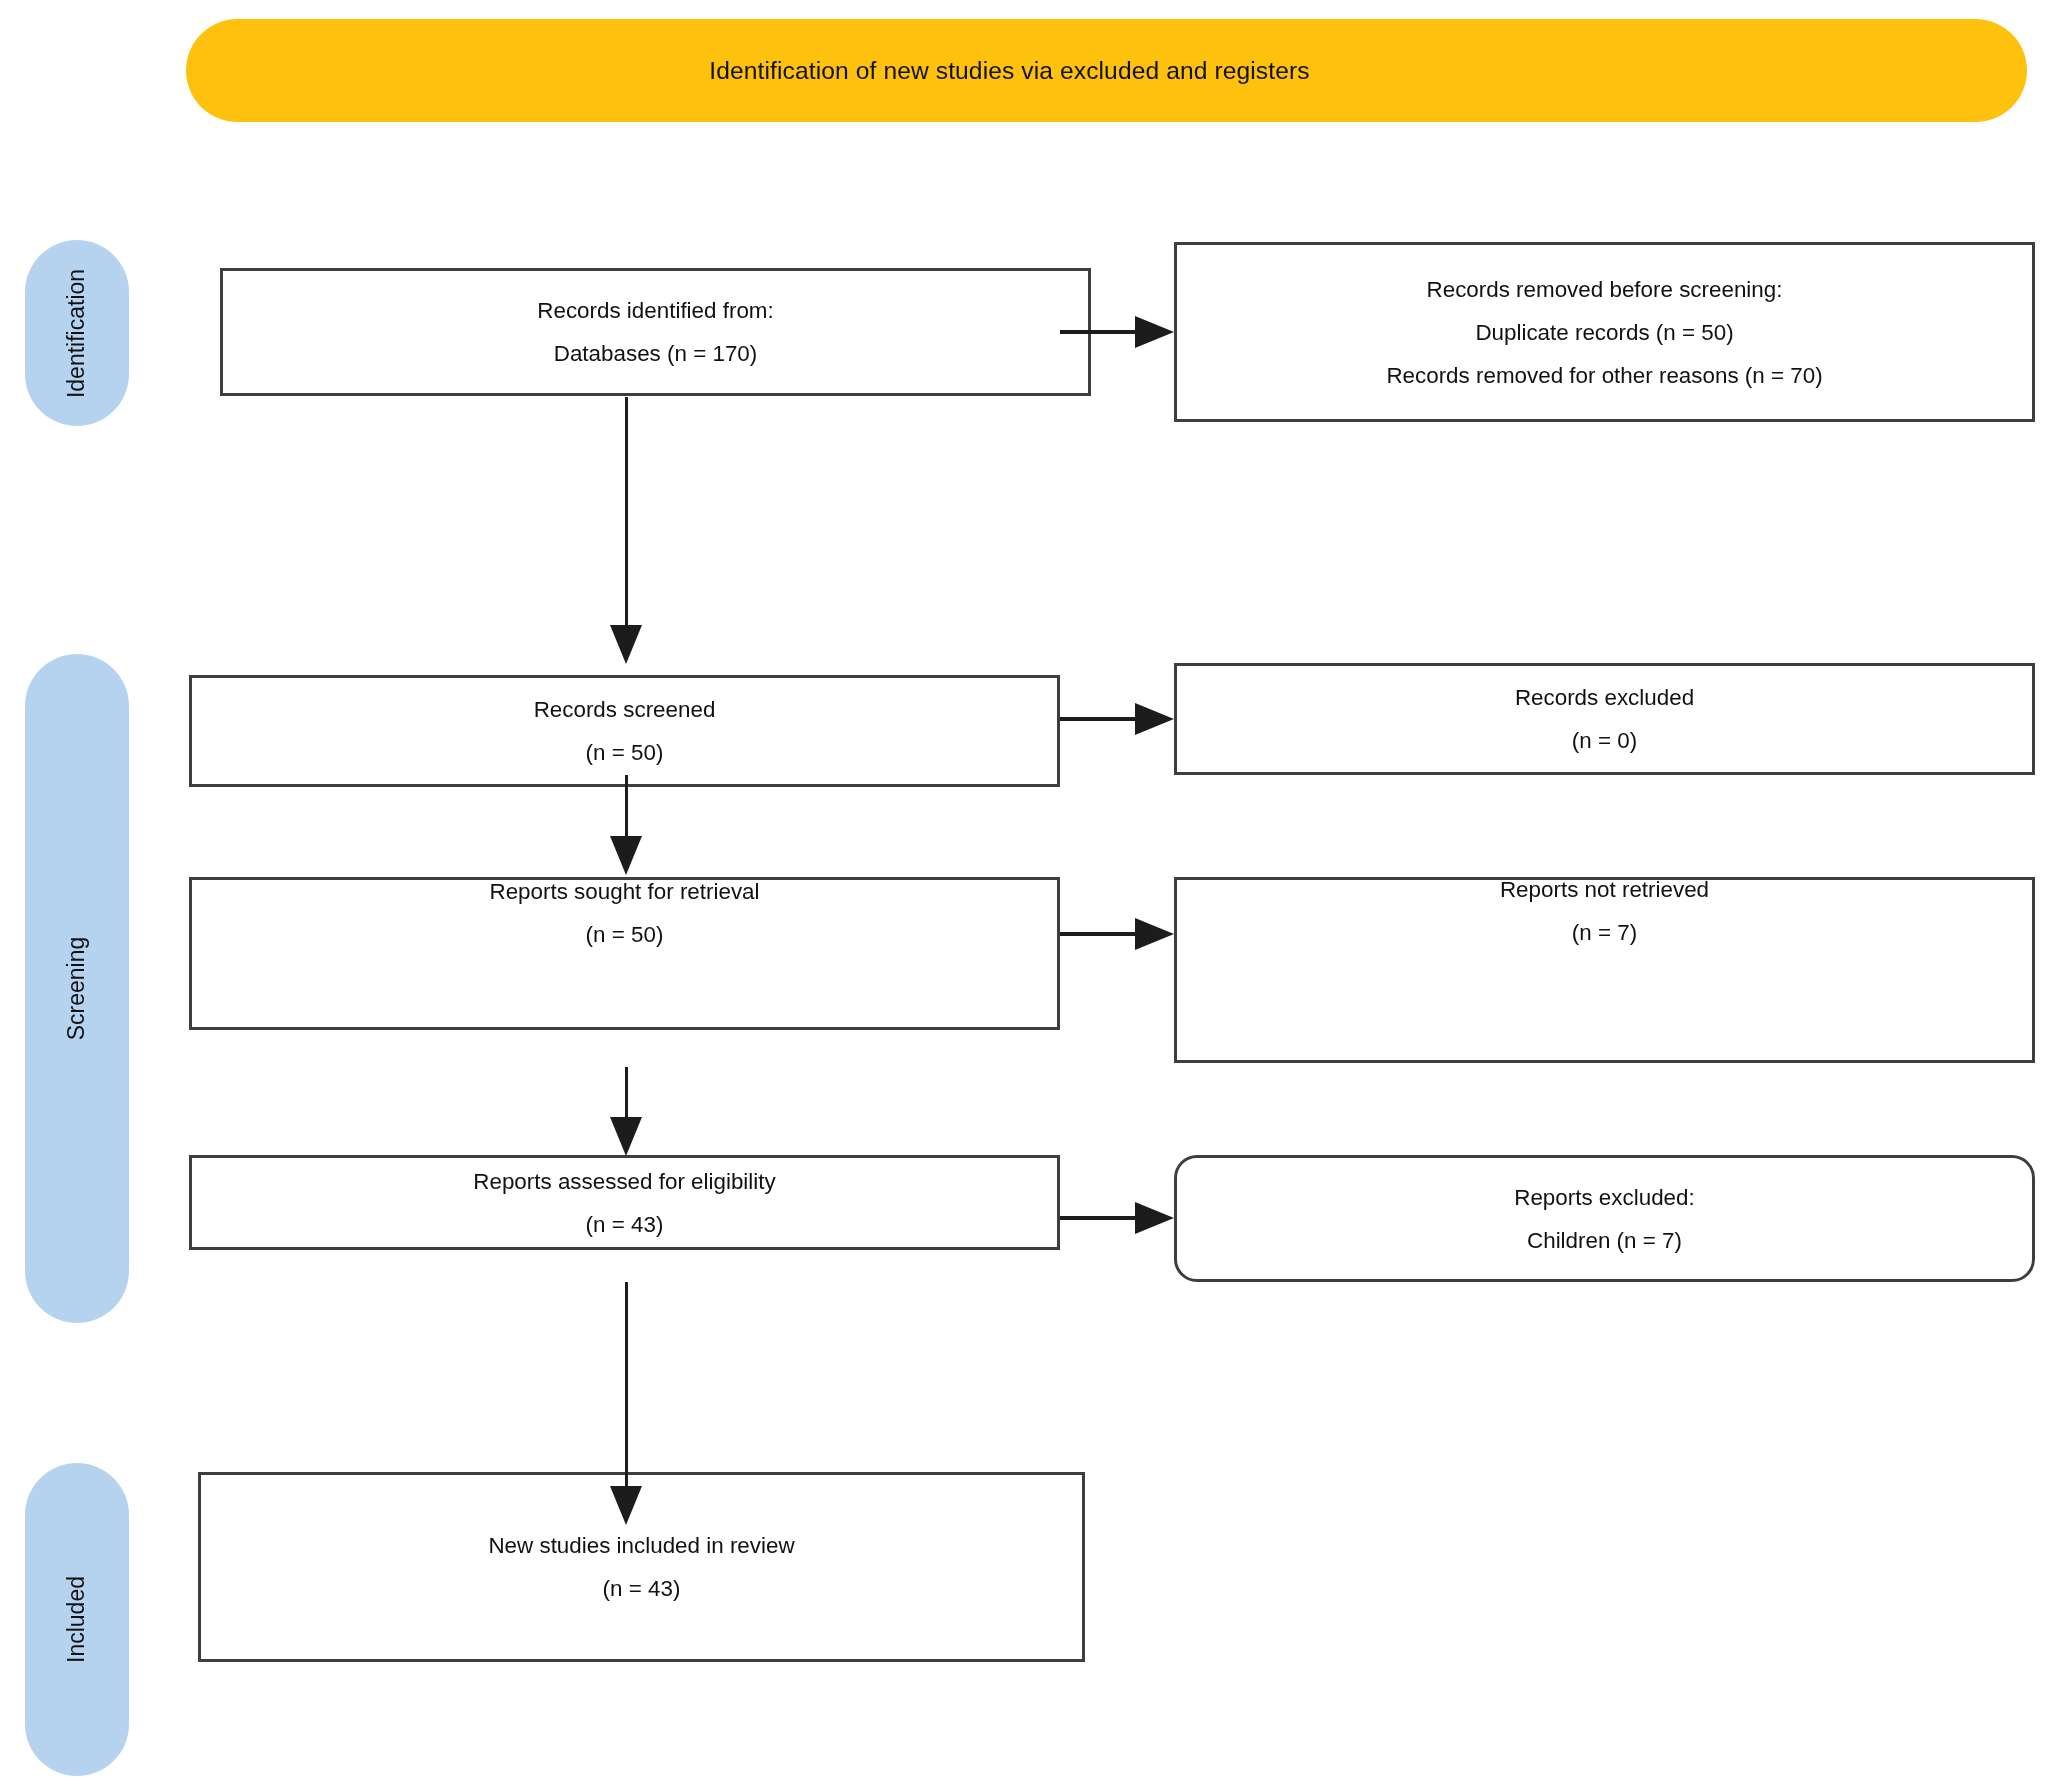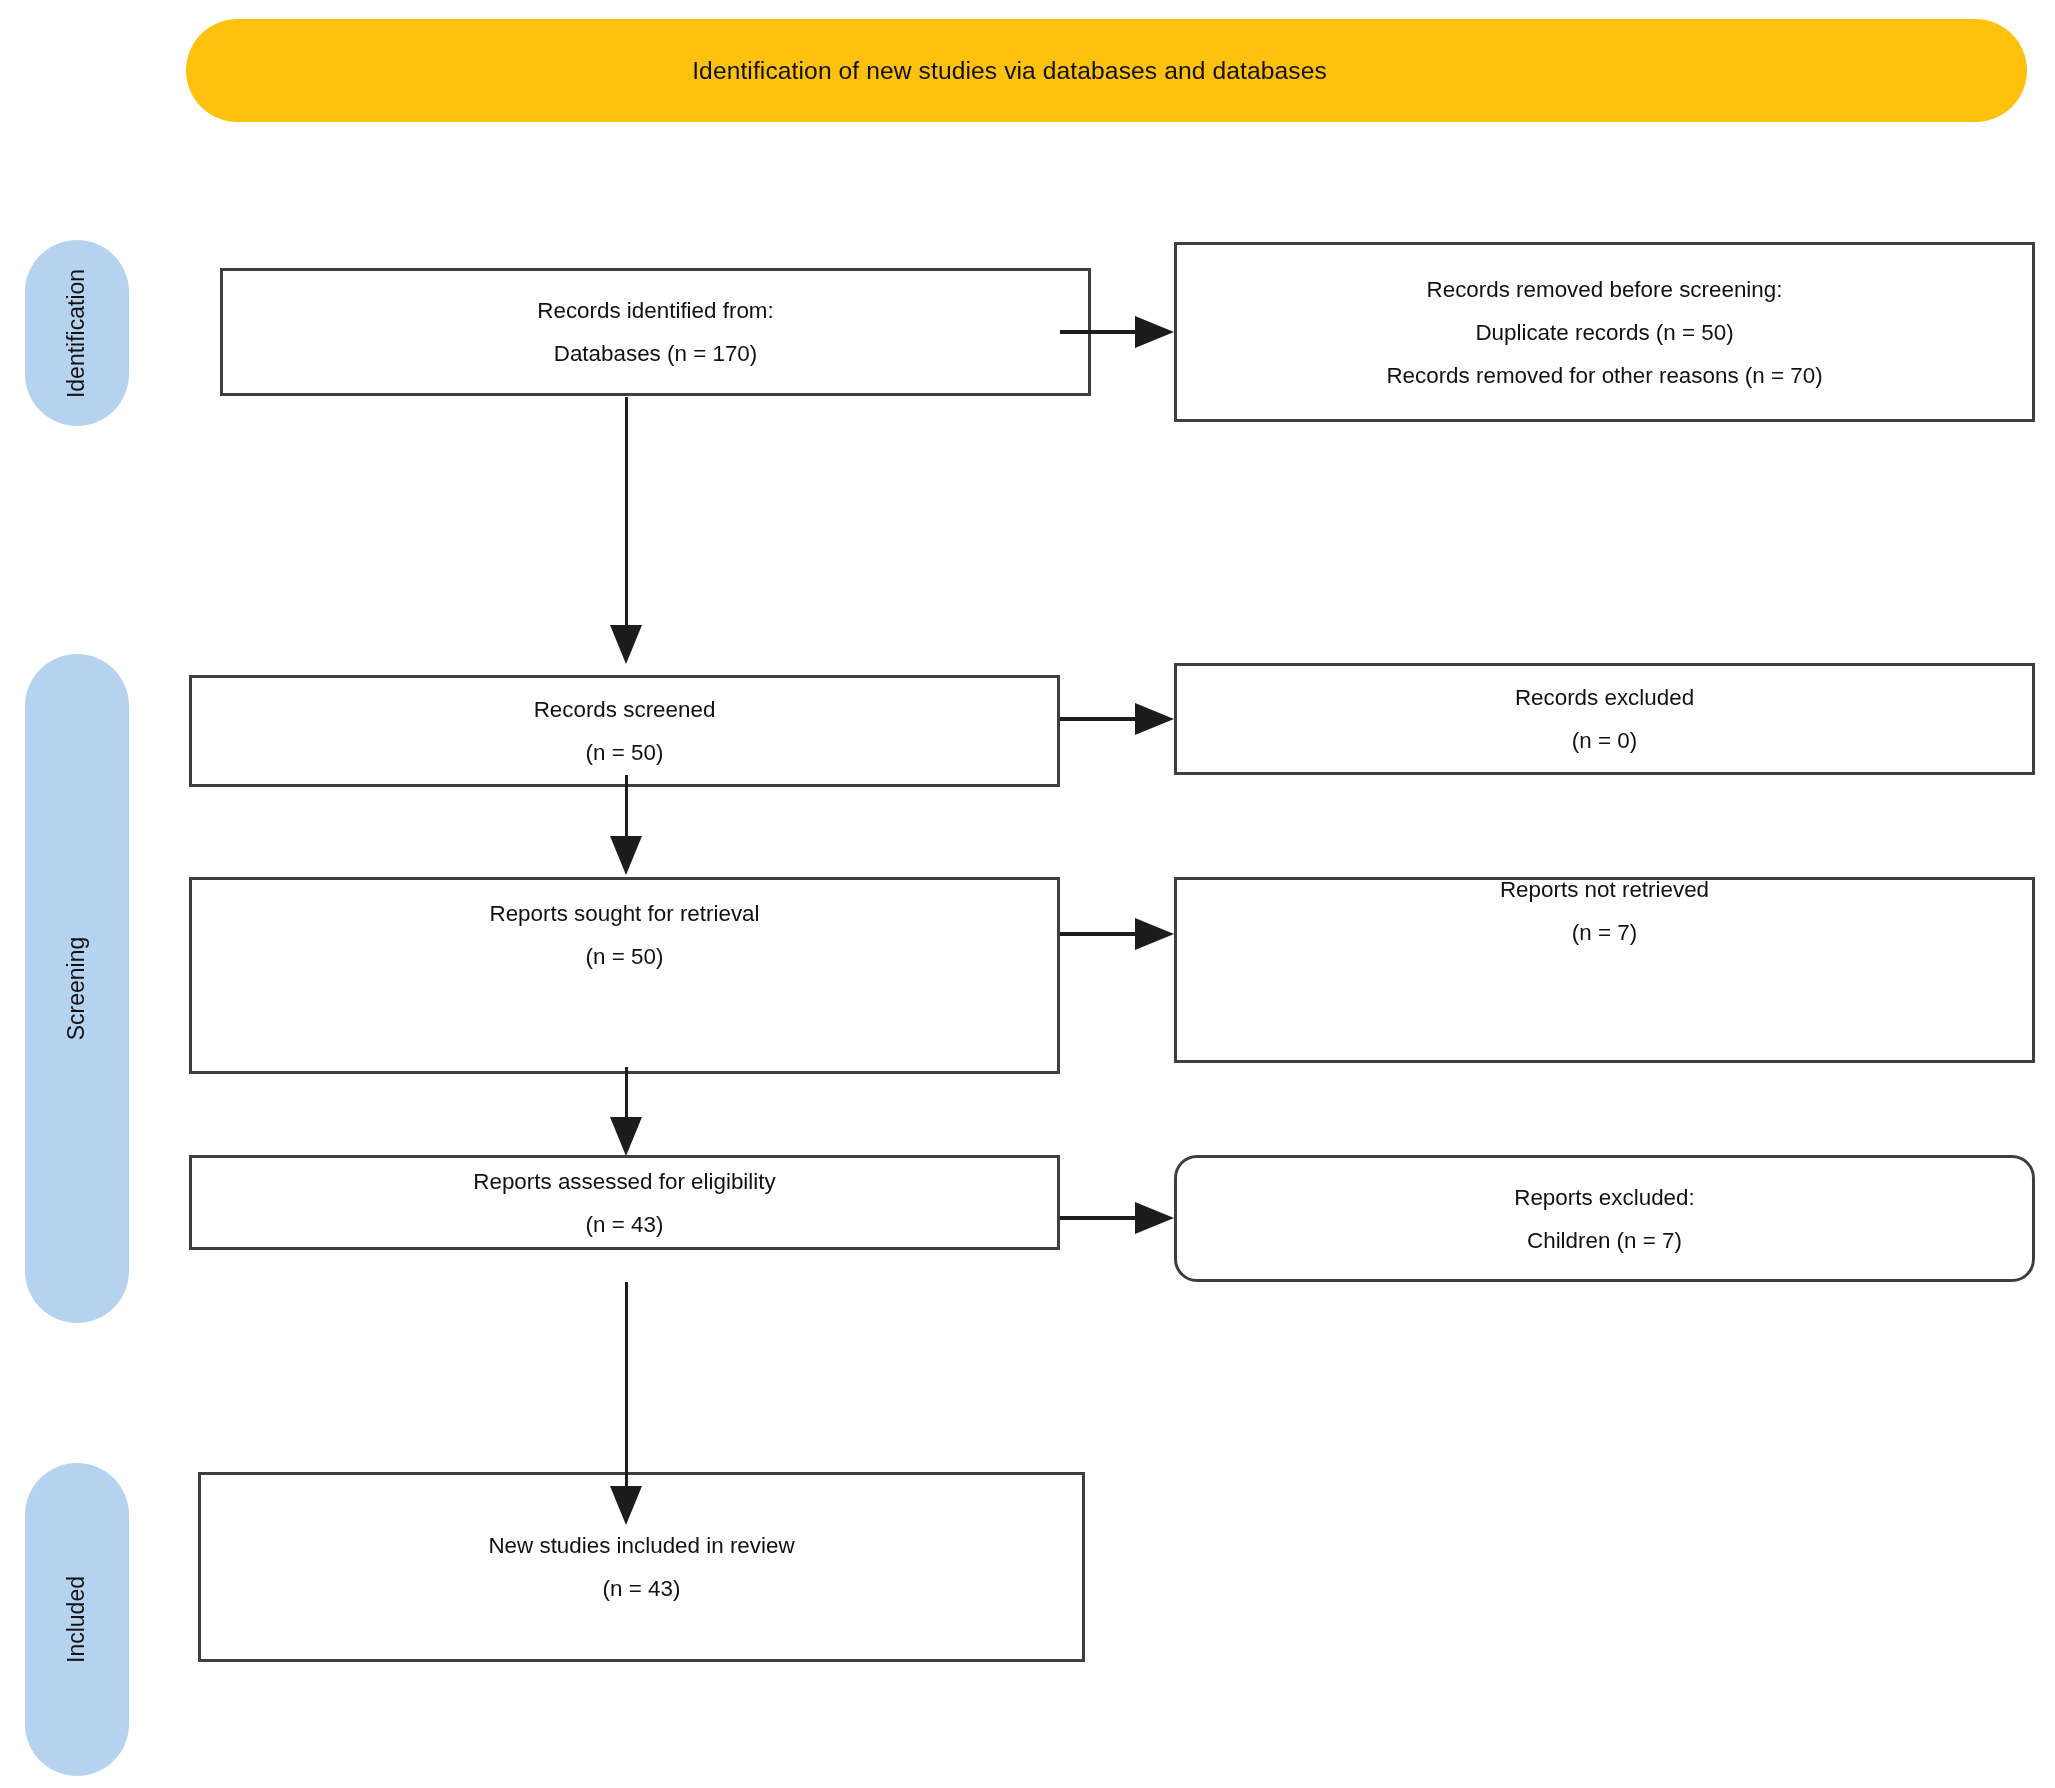--- a/index.html
+++ b/index.html
@@ -62,21 +62,21 @@
     text-align:center;
     font-size:22.4px;
     line-height:43px;
   }
   .col-left{left:189px; width:871px;}
   .col-right{left:1174px; width:861px;}
   #box-identified{top:268px; height:128px;margin-left:31px;}
   #box-removed{top:242px; height:180px;}
   #box-screened{top:675px; height:112px;align-items:center;}
   #box-excluded{top:663px; height:112px;}
-  #box-sought{top:877px; height:197px; padding-bottom:81px;}
+  #box-sought{top:877px; height:153px; padding-bottom:81px;}
   #box-notretrieved{top:877px; height:186px; padding-bottom:119px;}
   #box-assessed{top:1155px; height:95px;}
   #box-reportsexcluded{top:1155px; height:127px;border-radius:23px;}
   #box-included{top:1472px; left:198px; width:887px; height:190px;}
 
   
   .vline{
     position:absolute;
     left:625px; width:3px;
     background:var(--line);
@@ -102,21 +102,21 @@
     border-bottom:16.4px solid transparent;
     border-left:39px solid var(--line);
   }
 </style>
 </head>
 <body>
 
 <div id="canvas">
 
   <div class="banner">
-    <span>Identification of new studies via databases and databases</span>
+    <span>Identification of new studies via excluded and registers</span>
   </div>
 
   <div class="stage" id="stage-identification">
     <span class="vtext">Identification</span>
   </div>
   <div class="stage" id="stage-screening">
     <span class="vtext">Screening</span>
   </div>
   <div class="stage" id="stage-included">
     <span class="vtext">Included</span>

